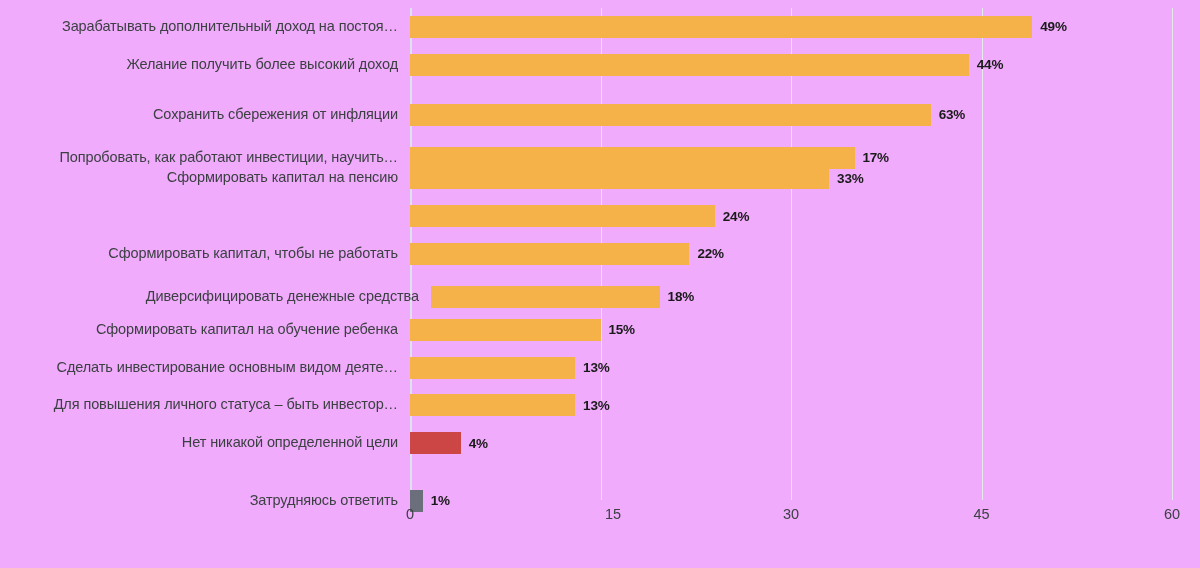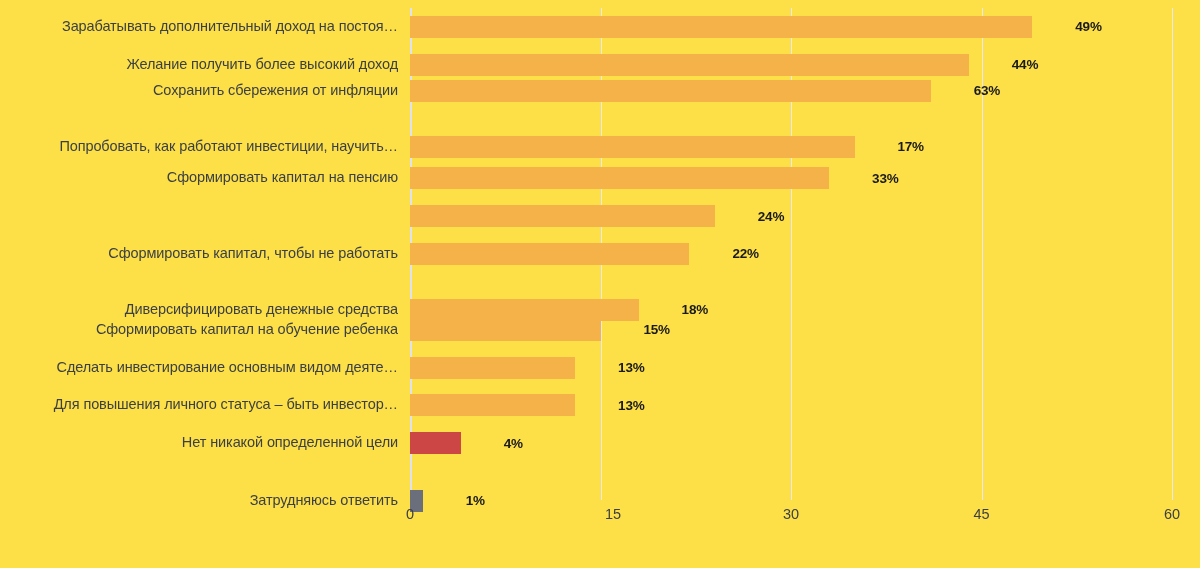--- a/index.html
+++ b/index.html
@@ -10,21 +10,21 @@
   body {
     font-family: "Liberation Sans", sans-serif;
     width: 1200px;
     height: 568px;
     overflow: hidden;
   }
   #chart-root {
     position: relative;
     width: 1200px;
     height: 568px;
-    background: #fde047;
+    background: #f0abfc;
   }
 
   
   .plot {
     position: absolute;
     left: 410px;
     top: 8px;
     width: 762px;      
     height: 492px;
   }
@@ -75,21 +75,20 @@
   }
 
   .bar-wrap {
     position: absolute;
     left: 0;
     top: 50%;
     transform: translateY(-50%);
     height: 22px;
     display: flex;
     align-items: center;
-    gap: 35px;
   }
   .bar {
     height: 22px;
     background: #f4b248;
   }
 
   .bar-value {
     margin-left: 8px;
     font-size: 13.5px;
     font-weight: bold;
@@ -136,28 +135,28 @@
             <div class="bar-value">49%</div>
           </div>
         </div>
         <div class="row" style="top: 37.8462px; height: 37.8462px;">
           <div class="cat-label">Желание получить более высокий доход</div>
           <div class="bar-wrap">
             <div class="bar" style="width: 558.8px; background: rgb(244, 178, 72);"></div>
             <div class="bar-value">44%</div>
           </div>
         </div>
-        <div class="row" style="top: 64px; height: 37.8462px;">
+        <div class="row" style="top: 88px; height: 37.8462px;">
           <div class="cat-label">Сохранить сбережения от инфляции</div>
           <div class="bar-wrap">
             <div class="bar" style="width: 520.7px; background: rgb(244, 178, 72);"></div>
             <div class="bar-value">63%</div>
           </div>
         </div>
-        <div class="row" style="top: 120px; height: 37.8462px;">
+        <div class="row" style="top: 131px; height: 37.8462px;">
           <div class="cat-label">Попробовать, как работают инвестиции, научить…</div>
           <div class="bar-wrap">
             <div class="bar" style="width: 444.5px; background: rgb(244, 178, 72);"></div>
             <div class="bar-value">17%</div>
           </div>
         </div>
         <div class="row" style="top: 151.385px; height: 37.8462px;">
           <div class="cat-label">Сформировать капитал на пенсию</div>
           <div class="bar-wrap">
             <div class="bar" style="width: 419.1px; background: rgb(244, 178, 72);"></div>
@@ -170,21 +169,21 @@
             <div class="bar-value">24%</div>
           </div>
         </div>
         <div class="row" style="top: 227.077px; height: 37.8462px;">
           <div class="cat-label">Сформировать капитал, чтобы не работать</div>
           <div class="bar-wrap">
             <div class="bar" style="width: 279.4px; background: rgb(244, 178, 72);"></div>
             <div class="bar-value">22%</div>
           </div>
         </div>
-        <div class="row" style="top: 283px; height: 37.8462px;">
+        <div class="row" style="top: 270px; height: 37.8462px; margin-left: 21px;">
           <div class="cat-label">Диверсифицировать денежные средства</div>
           <div class="bar-wrap">
             <div class="bar" style="width: 228.6px; background: rgb(244, 178, 72);"></div>
             <div class="bar-value">18%</div>
           </div>
         </div>
         <div class="row" style="top: 302.769px; height: 37.8462px;">
           <div class="cat-label">Сформировать капитал на обучение ребенка</div>
           <div class="bar-wrap">
             <div class="bar" style="width: 190.5px; background: rgb(244, 178, 72);"></div>

